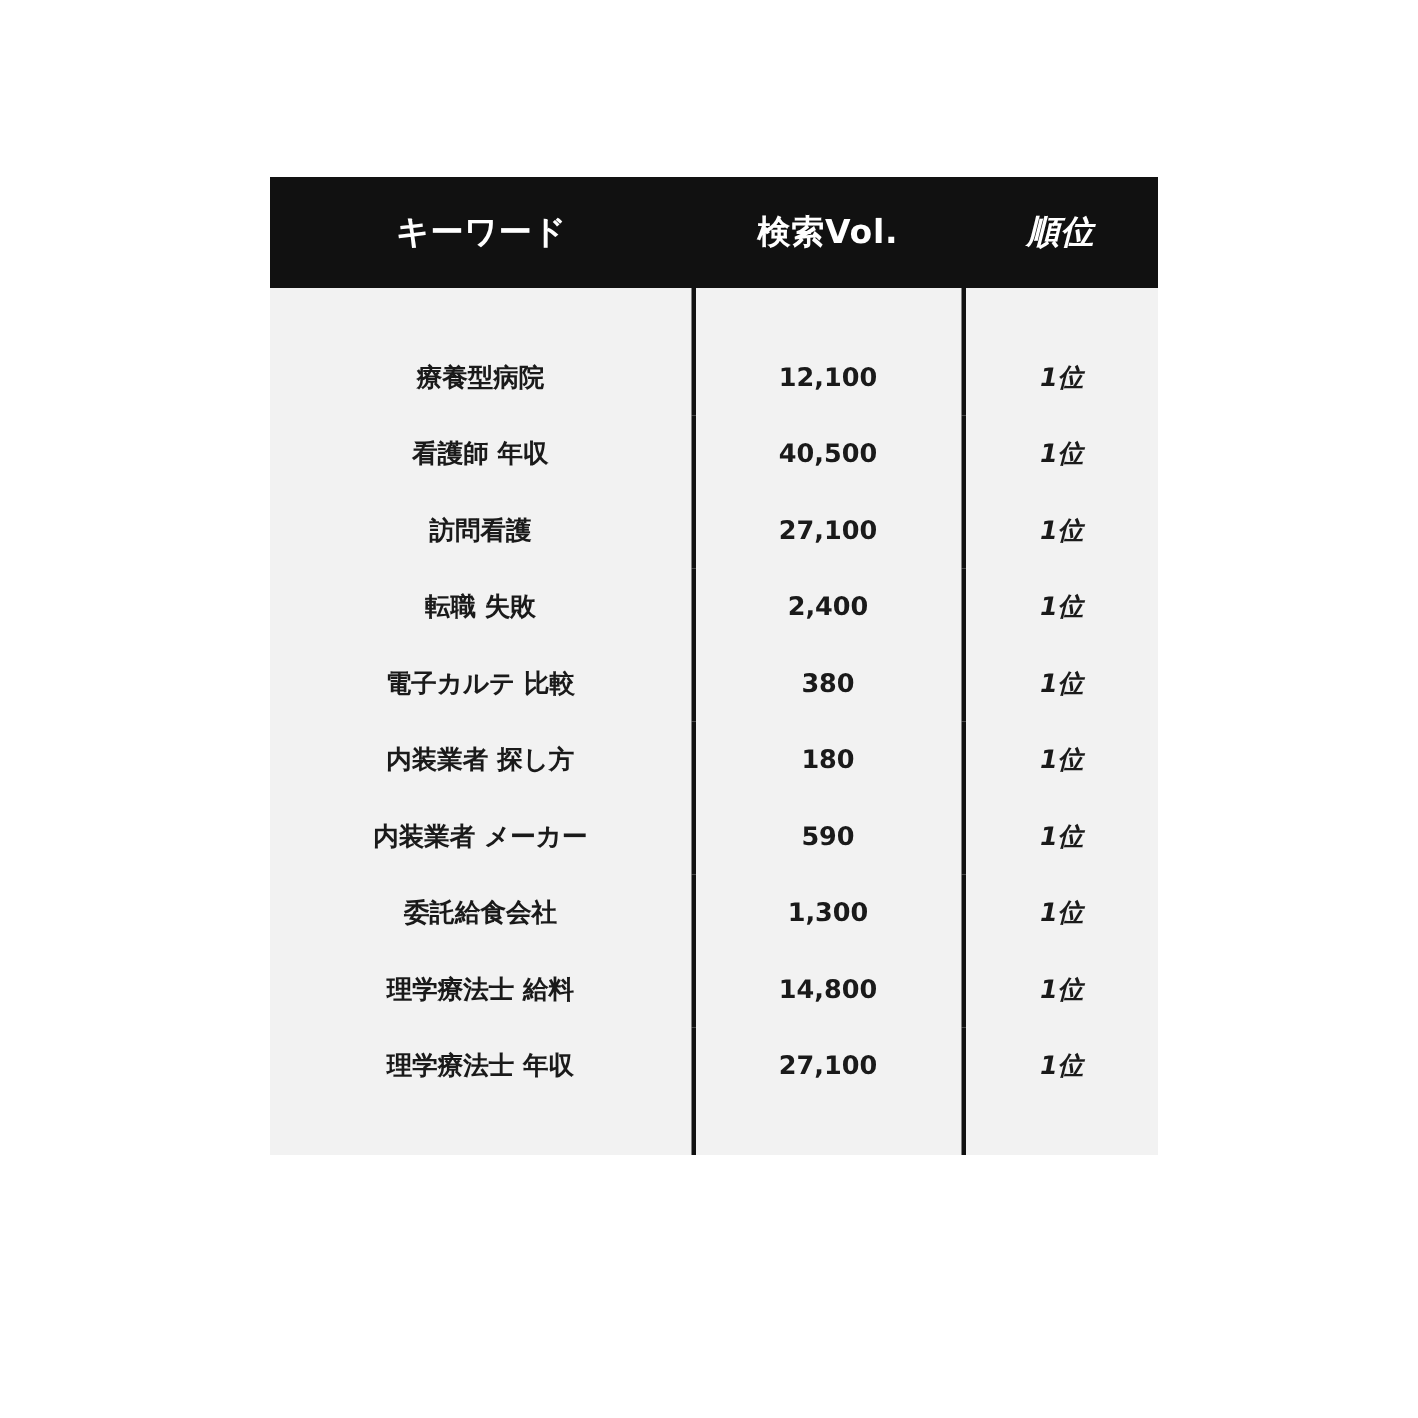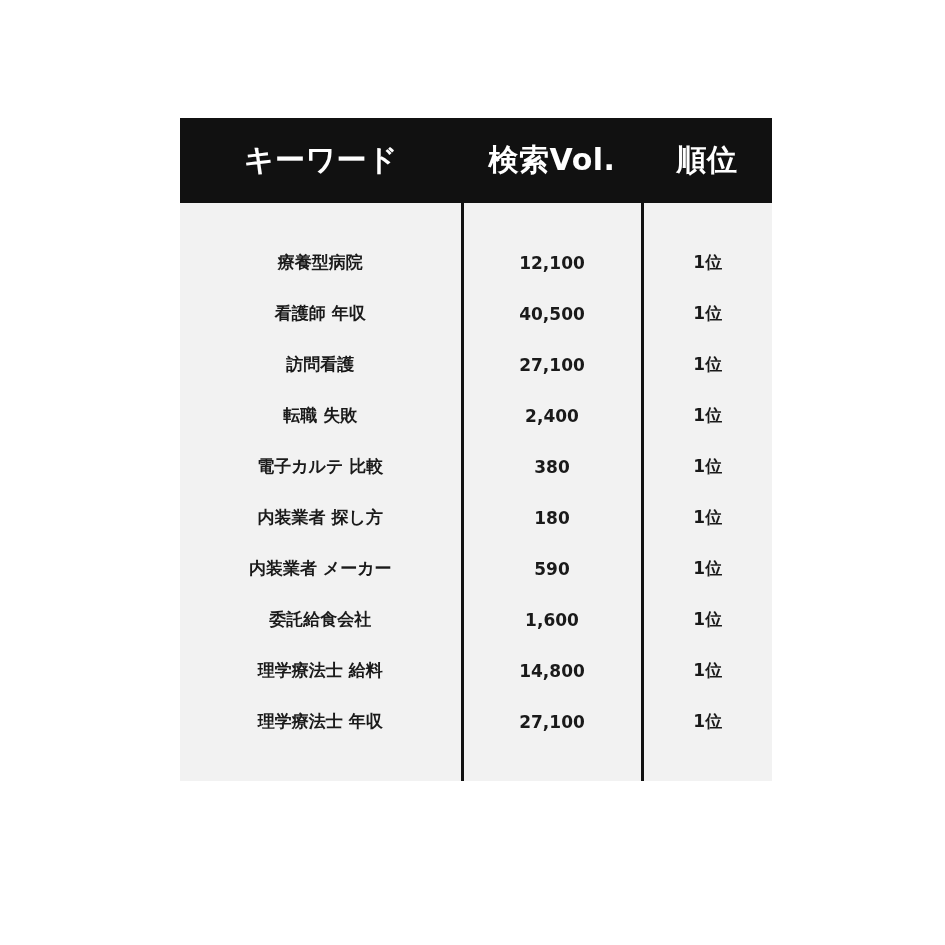--- a/index.html
+++ b/index.html
@@ -27,36 +27,37 @@
   table.kw-table {
     border-collapse: collapse;
     width: 592px;
     table-layout: fixed;
   }
   table.kw-table thead tr {
     background: #111111;
   }
   table.kw-table thead th {
     color: #ffffff;
-    font-size: 30px;
+    font-size: 22px;
     font-weight: bold;
     padding: 22px 0;
     letter-spacing: 0.5px;
   }
   th.col-keyword, td.col-keyword {
     width: 282px;
     text-align: center;
   }
   th.col-vol, td.col-vol {
     width: 180px;
     text-align: center;
   }
   th.col-rank, td.col-rank {
     width: 130px;
     text-align: center;
+    font-style: italic;
   }
   table.kw-table tbody td {
     font-size: 17px;
     font-weight: bold;
     color: #1a1a1a;
     padding: 14px 0;
     background: #f2f2f2;
   }
   
   table.kw-table tbody td.col-vol,
@@ -126,21 +127,21 @@
             <td class="col-vol">180</td>
             <td class="col-rank">1位</td>
           </tr>
           <tr>
             <td class="col-keyword">内装業者 メーカー</td>
             <td class="col-vol">590</td>
             <td class="col-rank">1位</td>
           </tr>
           <tr>
             <td class="col-keyword">委託給食会社</td>
-            <td class="col-vol">1,600</td>
+            <td class="col-vol">1,300</td>
             <td class="col-rank">1位</td>
           </tr>
           <tr>
             <td class="col-keyword">理学療法士 給料</td>
             <td class="col-vol">14,800</td>
             <td class="col-rank">1位</td>
           </tr>
           <tr>
             <td class="col-keyword">理学療法士 年収</td>
             <td class="col-vol">27,100</td>

